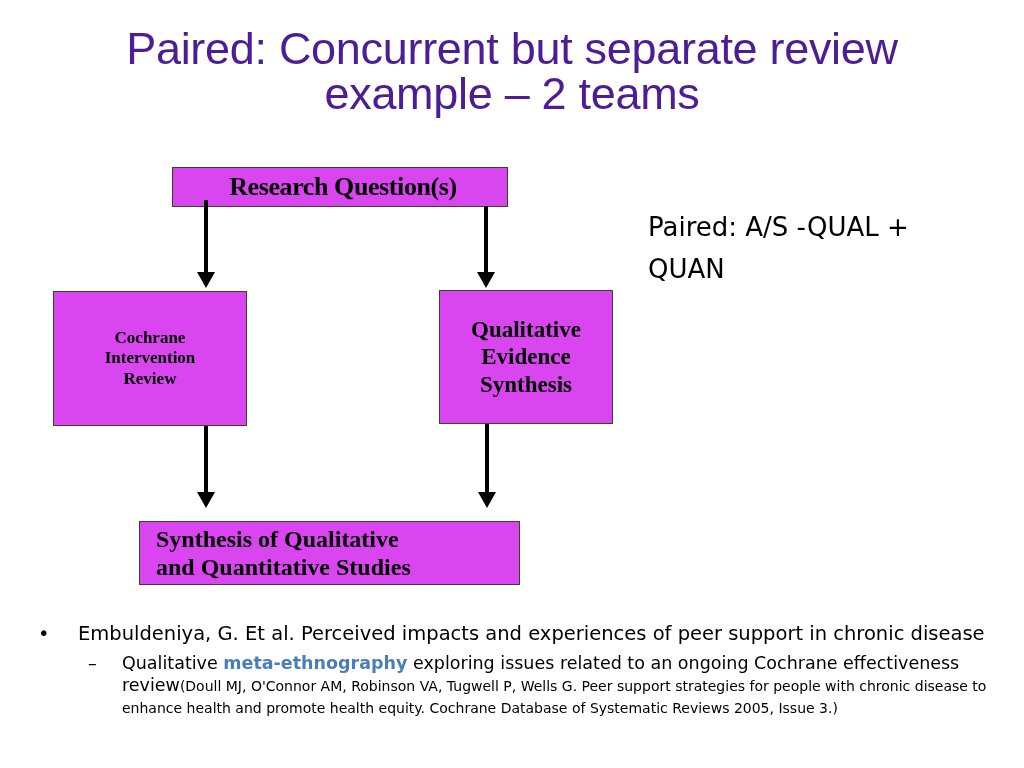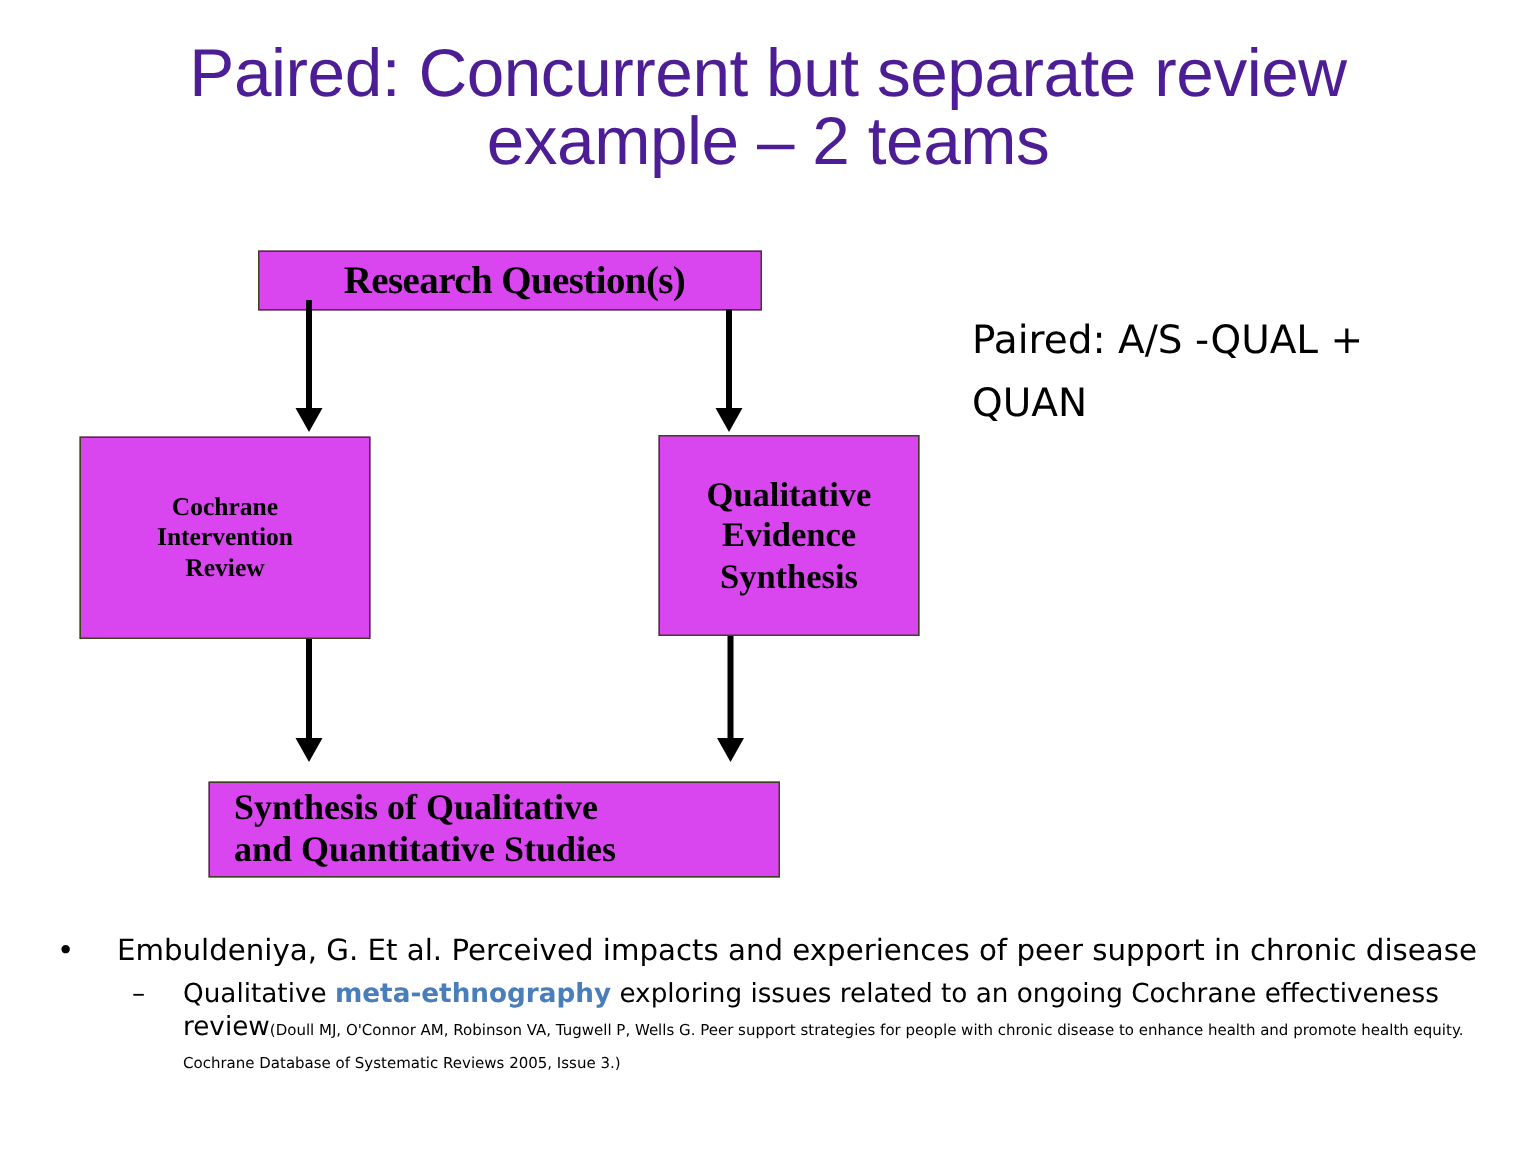--- a/index.html
+++ b/index.html
@@ -193,21 +193,21 @@
   .bullet-l2 .marker {
     position: absolute;
     left: 58px;
     top: 0;
     font-size: 17.5px;
   }
 
   .hl-blue { color: #4a7ebb; font-weight: bold; margin-top: 45px; }
 
   .citation {
-    font-size: 10px;
+    font-size: 14px;
     line-height: 1.34;
   }
 </style>
 </head>
 <body>
 
 <div id="slide-title">Paired: Concurrent but separate review
 example – 2 teams</div>
 
 <div id="flowchart">

